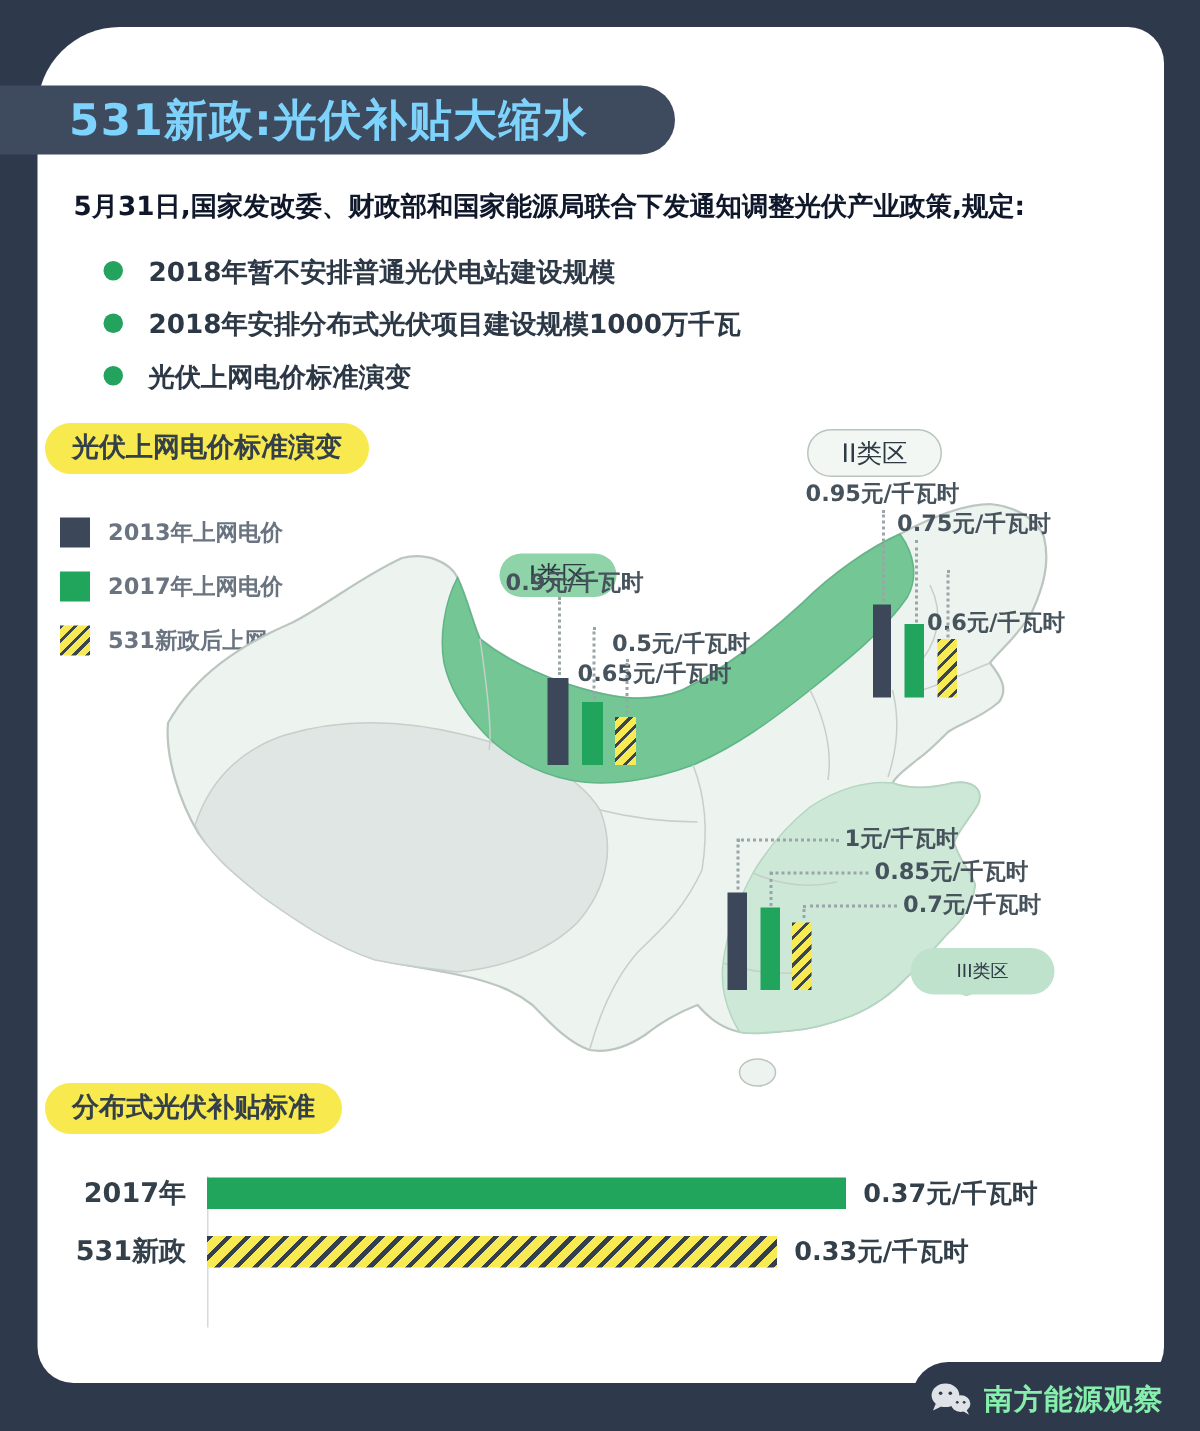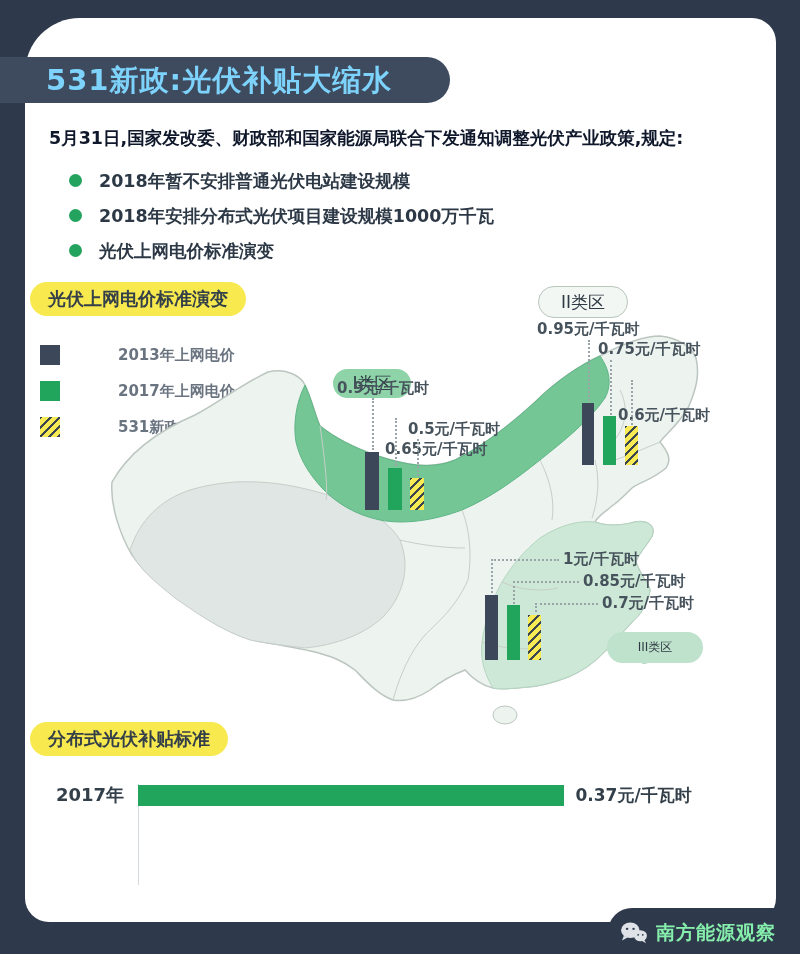--- a/index.html
+++ b/index.html
@@ -15,21 +15,21 @@
          color:#0f172a;line-height:1.45;}
   .bullets{position:absolute;left:40px;top:150px;margin:0;padding:0;list-style:none;}
   .bullets li{display:flex;align-items:center;height:25px;margin-bottom:10px;
               font-size:17.5px;font-weight:700;color:#2c3845;}
   .dot{width:13px;height:13px;border-radius:50%;background:#23a35d;margin:0 17px 0 4px;flex:0 0 13px;}
   
   .ypill{position:absolute;height:34px;line-height:34px;padding:0 18px;background:#f8e94e;
          border-radius:18px;font-size:18px;font-weight:700;color:#333f49;white-space:nowrap;}
   
   .legend{position:absolute;left:15px;top:327px;}
-  .lrow{display:flex;align-items:center;height:20px;margin-bottom:16px;gap:46px;}
+  .lrow{display:flex;align-items:center;height:20px;margin-bottom:16px;}
   .sw{width:20px;height:20px;margin-right:12px;flex:0 0 20px;}
   .lrow span{font-size:15px;font-weight:600;color:#6a7480;white-space:nowrap;}
   .fill-dark{background:#3c4859;}
   .fill-green{background:#21a45c;}
   .fill-hatch{background:repeating-linear-gradient(135deg,#3a4550 0 2px,#f7ea52 2px 6.5px);}
   .fill-hatch-lg{background:repeating-linear-gradient(135deg,#333f4c 0 3px,#f7ea52 3px 9px);}
   
   .map{position:absolute;left:75px;top:312px;}
   
   .rpill{position:absolute;border-radius:16px;font-weight:400;font-size:17px;color:#2e3a44;
@@ -189,20 +189,25 @@
 
     <div class="ypill" style="left:5px;top:704px;">分布式光伏补贴标准</div>
 
     <div class="axis"></div>
     <div class="hchart">
       <div class="hrow">
         <span class="hlabel">2017年</span>
         <div class="hbar fill-green" style="width: 425.5px;"></div>
         <span class="hval">0.37元/千瓦时</span>
       </div>
+      <div class="hrow">
+        <span class="hlabel">531新政</span>
+        <div class="hbar fill-hatch-lg" style="width: 379.5px;"></div>
+        <span class="hval">0.33元/千瓦时</span>
+      </div>
     </div>
 
   </div>
 
   <div class="footer">
     <svg width="28" height="24" viewBox="0 0 30 26">
       <g fill="#dfe3e8">
         <ellipse cx="11" cy="10" rx="10" ry="8.5"></ellipse>
         <path d="M4 16 L2 21 L8 18 Z"></path>
         <ellipse cx="22" cy="16" rx="7" ry="6"></ellipse>

